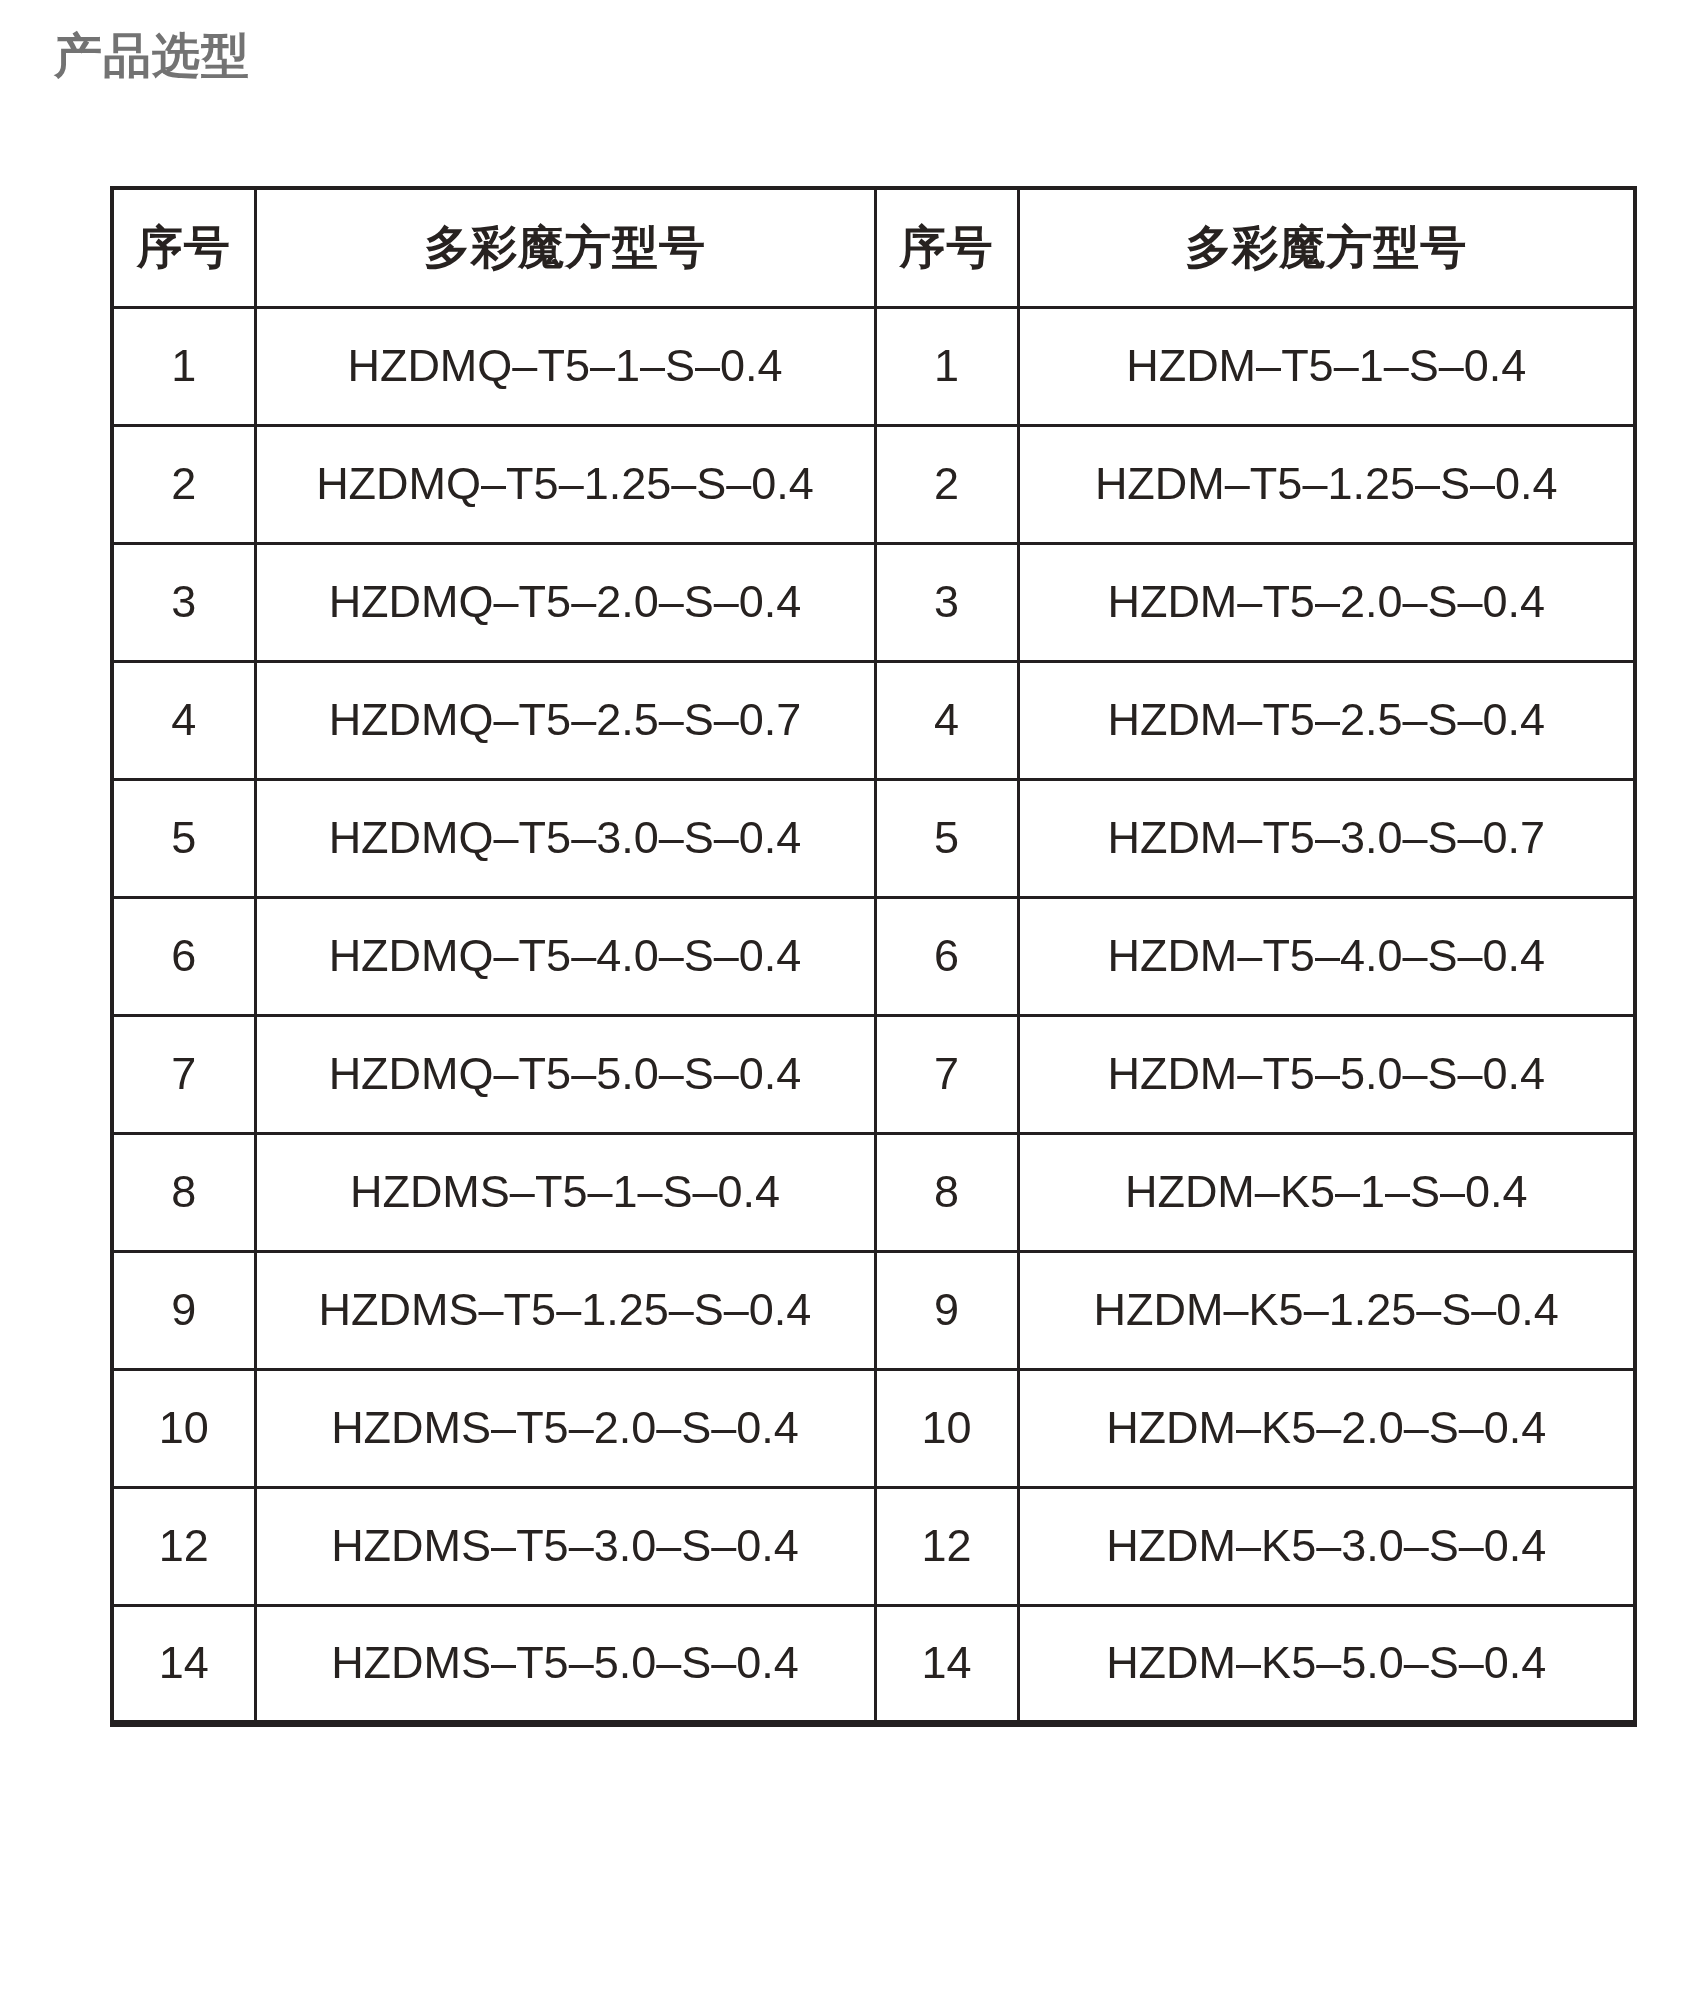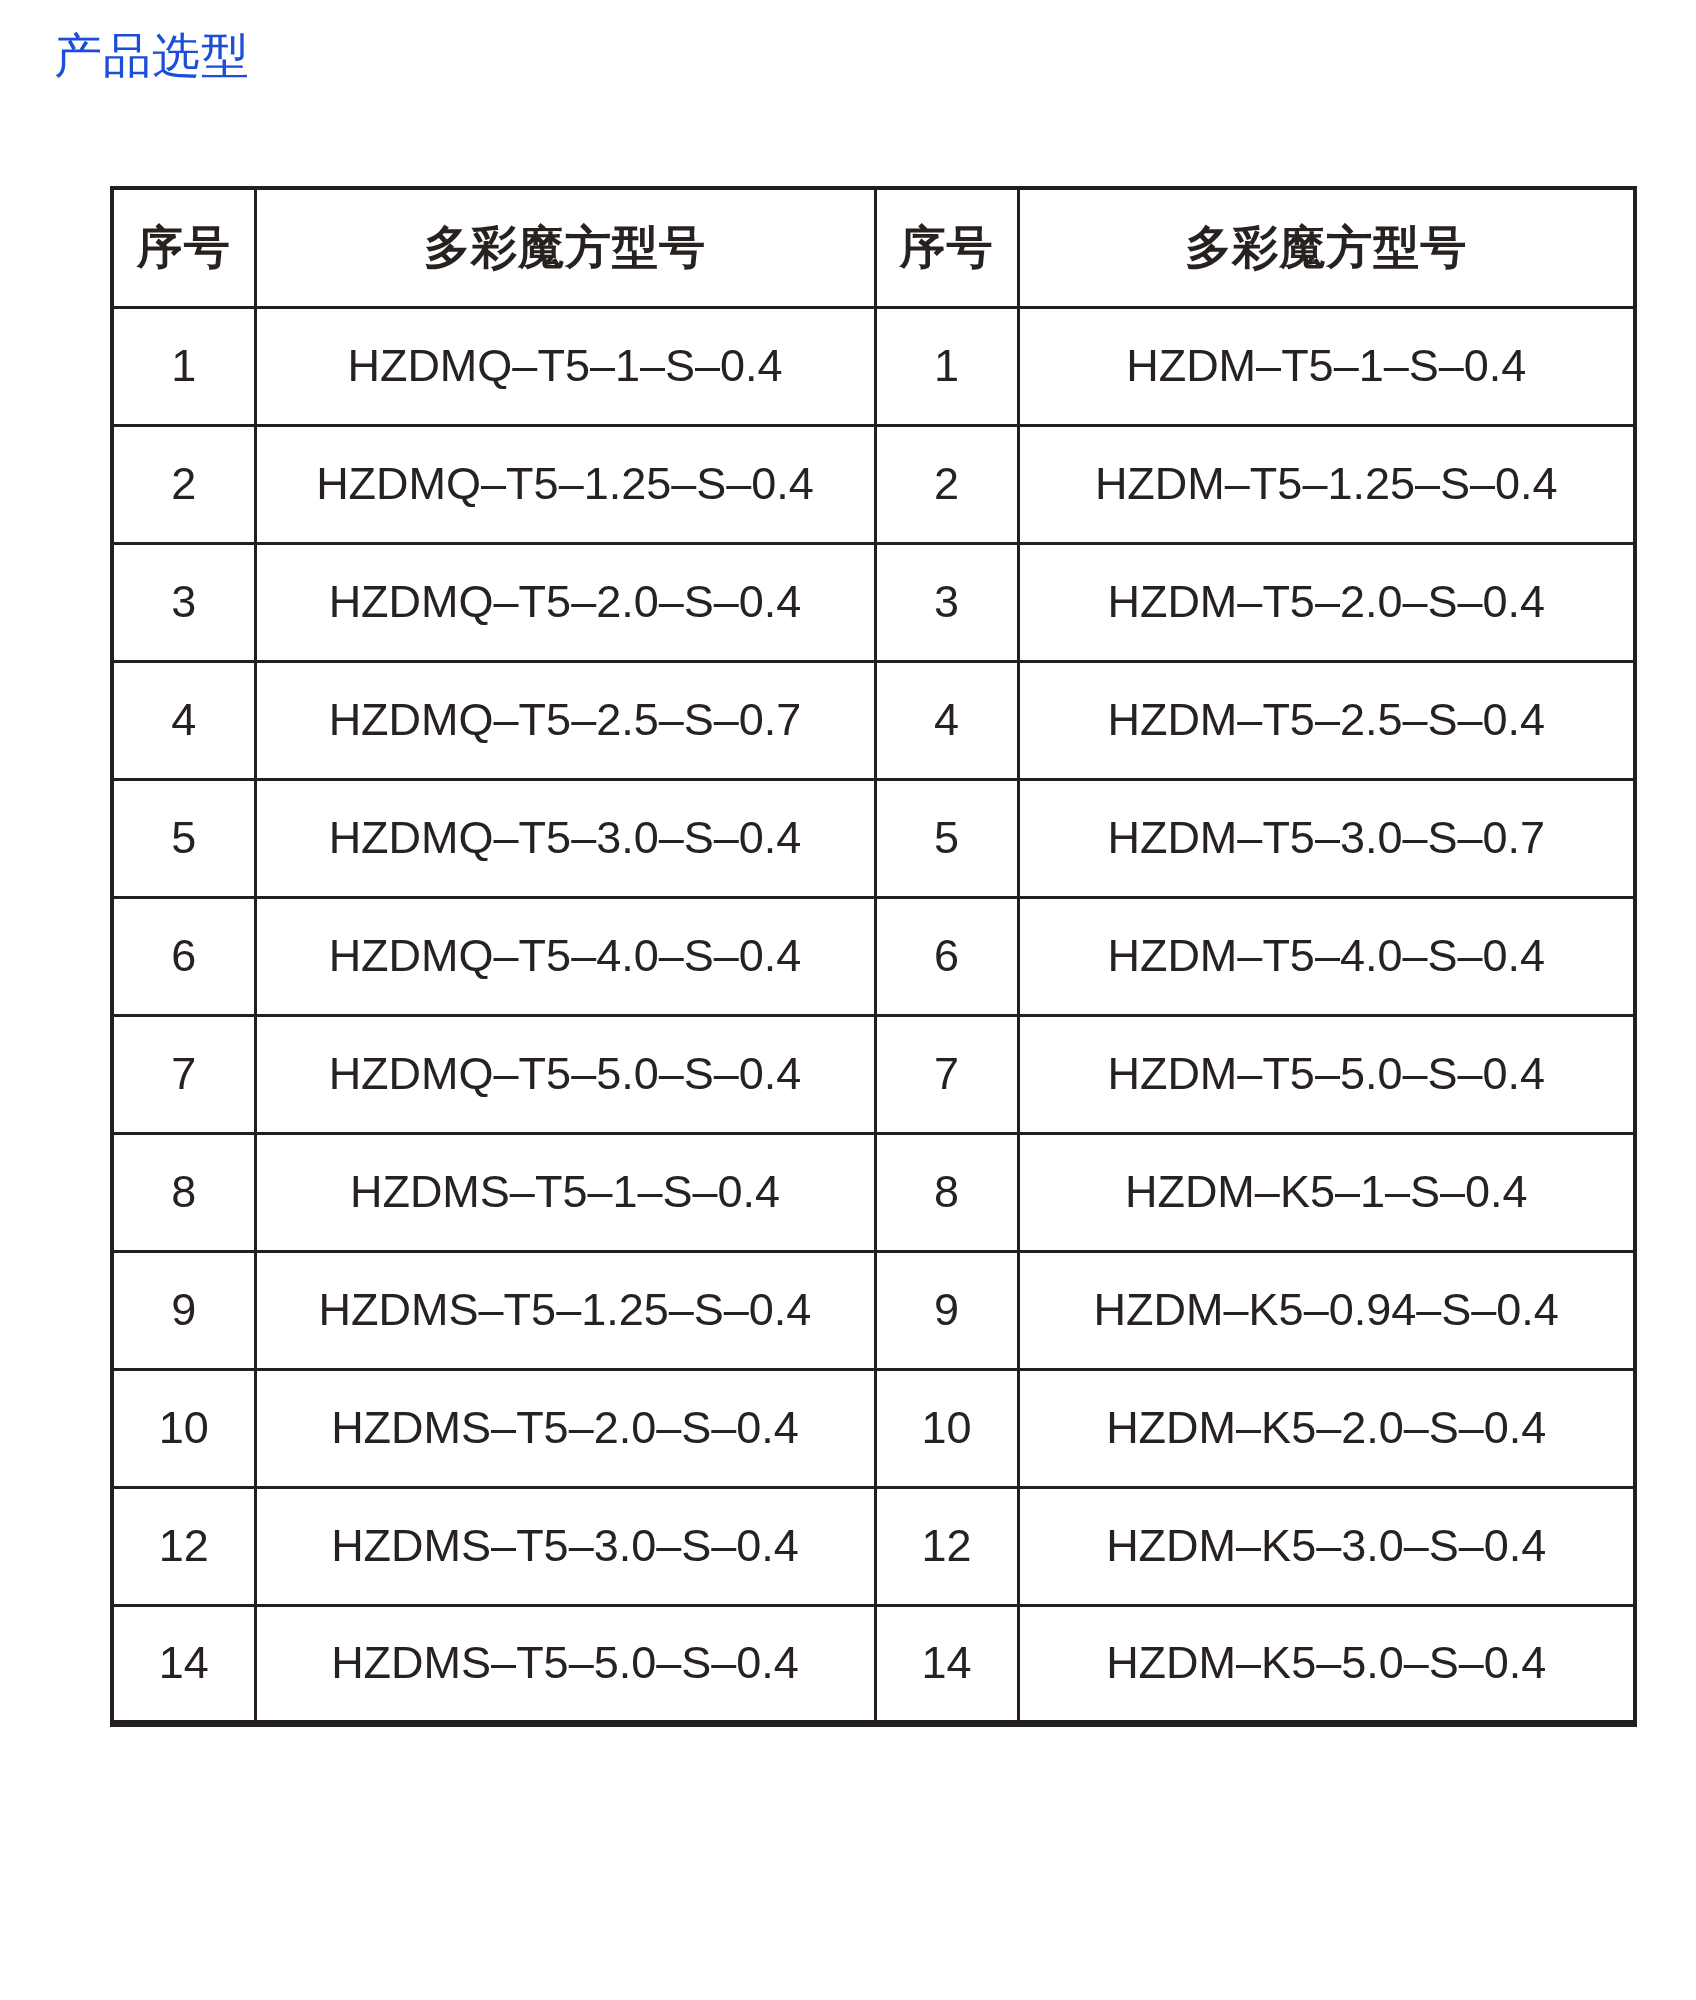--- a/index.html
+++ b/index.html
@@ -18,23 +18,23 @@
     height: 2000px;
     background: #ffffff;
     overflow: hidden;
   }
   .page-title {
     position: absolute;
     left: 54px;
     top: 30px;
     font-size: 48px;
     line-height: 1.1;
-    font-weight: normal;
+    font-weight: bold;
     letter-spacing: 1px;
-    color: #1d4ed8;
+    color: #737373;
   }
   table.selection-table {
     position: absolute;
     left: 110px;
     top: 186px;
     width: 1523px;
     table-layout: fixed;
     border-collapse: collapse;
     border: 4px solid #231f20;
     border-bottom-width: 7px;
@@ -134,21 +134,21 @@
         <tr>
           <td>8</td>
           <td>HZDMS–T5–1–S–0.4</td>
           <td>8</td>
           <td>HZDM–K5–1–S–0.4</td>
         </tr>
         <tr>
           <td>9</td>
           <td>HZDMS–T5–1.25–S–0.4</td>
           <td>9</td>
-          <td>HZDM–K5–0.94–S–0.4</td>
+          <td>HZDM–K5–1.25–S–0.4</td>
         </tr>
         <tr>
           <td>10</td>
           <td>HZDMS–T5–2.0–S–0.4</td>
           <td>10</td>
           <td>HZDM–K5–2.0–S–0.4</td>
         </tr>
         <tr>
           <td>12</td>
           <td>HZDMS–T5–3.0–S–0.4</td>

